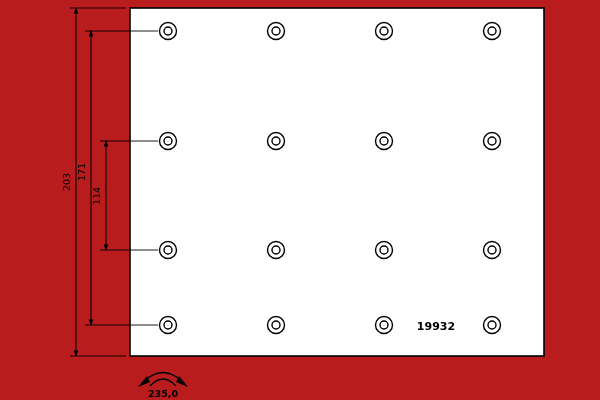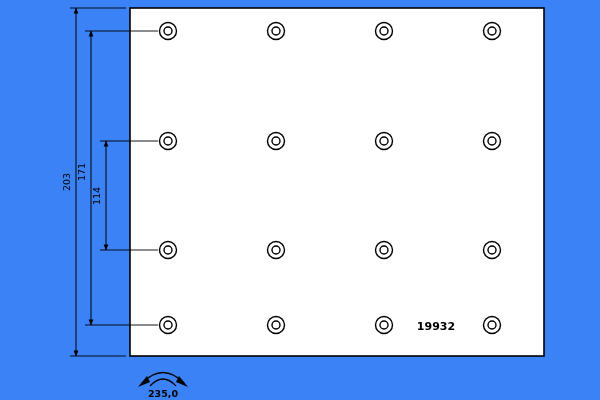--- a/index.html
+++ b/index.html
@@ -1,18 +1,18 @@
 <!DOCTYPE html>
 <html><head>
 <meta charset="utf-8">
 <style>
   html, body { margin: 0; padding: 0; background: #ffffff; }
   #stage {
     width: 600px; height: 400px;
-    background: #3b82f6;
+    background: #b91c1c;
     position: relative;
     font-family: "DejaVu Sans", sans-serif;
     overflow: hidden;
   }
   svg { display: block; }
   .plate { fill: #ffffff; stroke: #000000; stroke-width: 1.6; }
   .hole { fill: #ffffff; stroke: #000000; stroke-width: 1.4; }
   .dimline { stroke: #000000; stroke-width: 1; fill: none; }
   .extline { stroke: #000000; stroke-width: 0.9; fill: none; }
   .dimtext {

